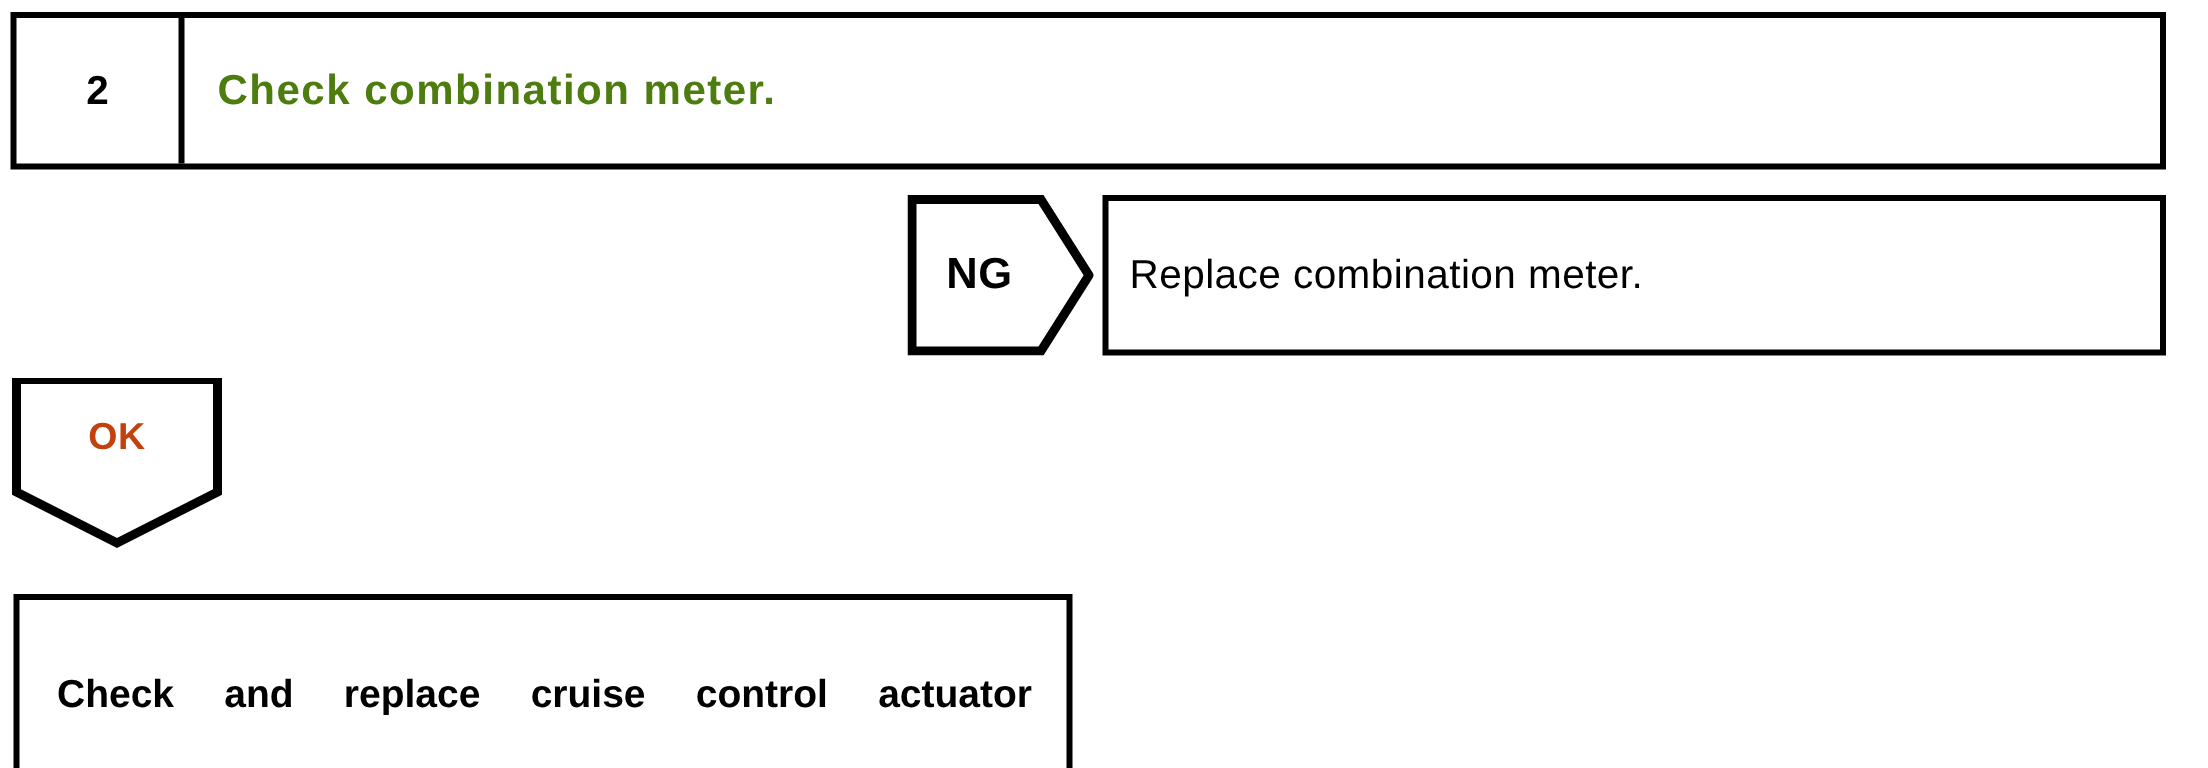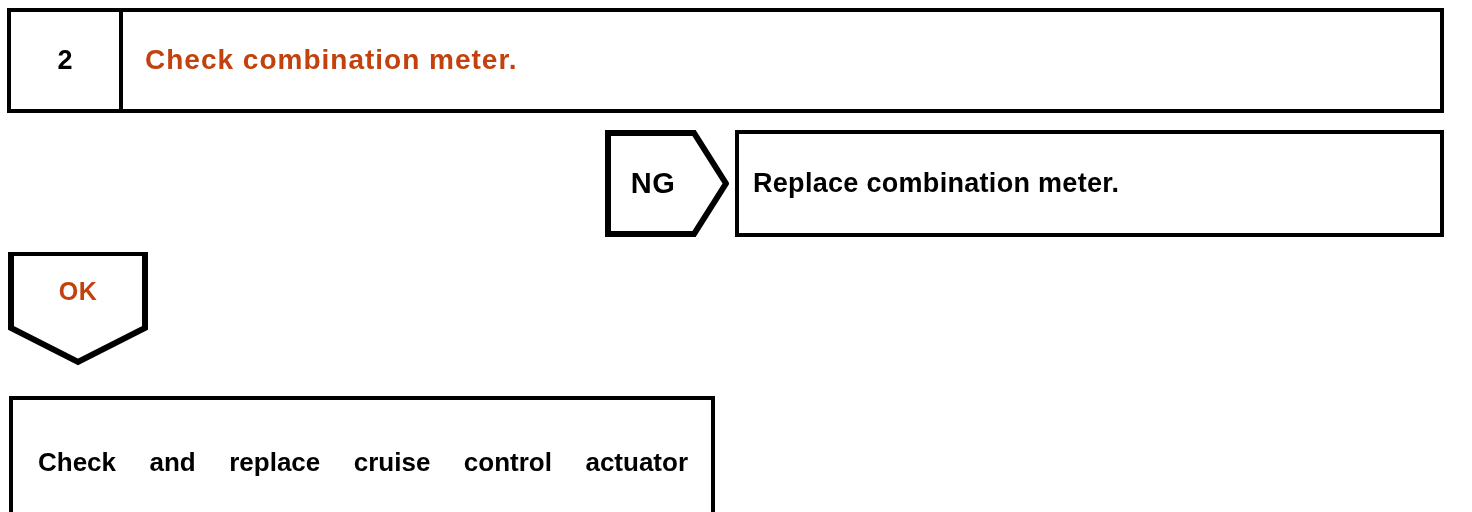--- a/index.html
+++ b/index.html
@@ -47,21 +47,21 @@
   .step-body-cell {
     flex: 1 1 auto;
     display: flex;
     align-items: center;
     padding-left: 22px;
     box-sizing: border-box;
   }
   .step-body-text {
     font-size: 28px;
     font-weight: bold;
-    color: #c2410c;
+    color: #4d7c0f;
     letter-spacing: 1.0px;
     line-height: 1.1;
     white-space: nowrap;
   }
 
   
   .ng-pointer {
     position: absolute;
     left: 605px;
     top: 130px;
@@ -98,21 +98,21 @@
     height: 107px;
     border: 4px solid #000000;
     box-sizing: border-box;
     background: #ffffff;
     display: flex;
     align-items: center;
     padding-left: 14px;
   }
   .ng-result-text {
     font-size: 27px;
-    font-weight: bold;
+    font-weight: normal;
     color: #000000;
     letter-spacing: 0.3px;
     white-space: nowrap;
   }
 
   
   .ok-pointer {
     position: absolute;
     left: 8px;
     top: 252px;

